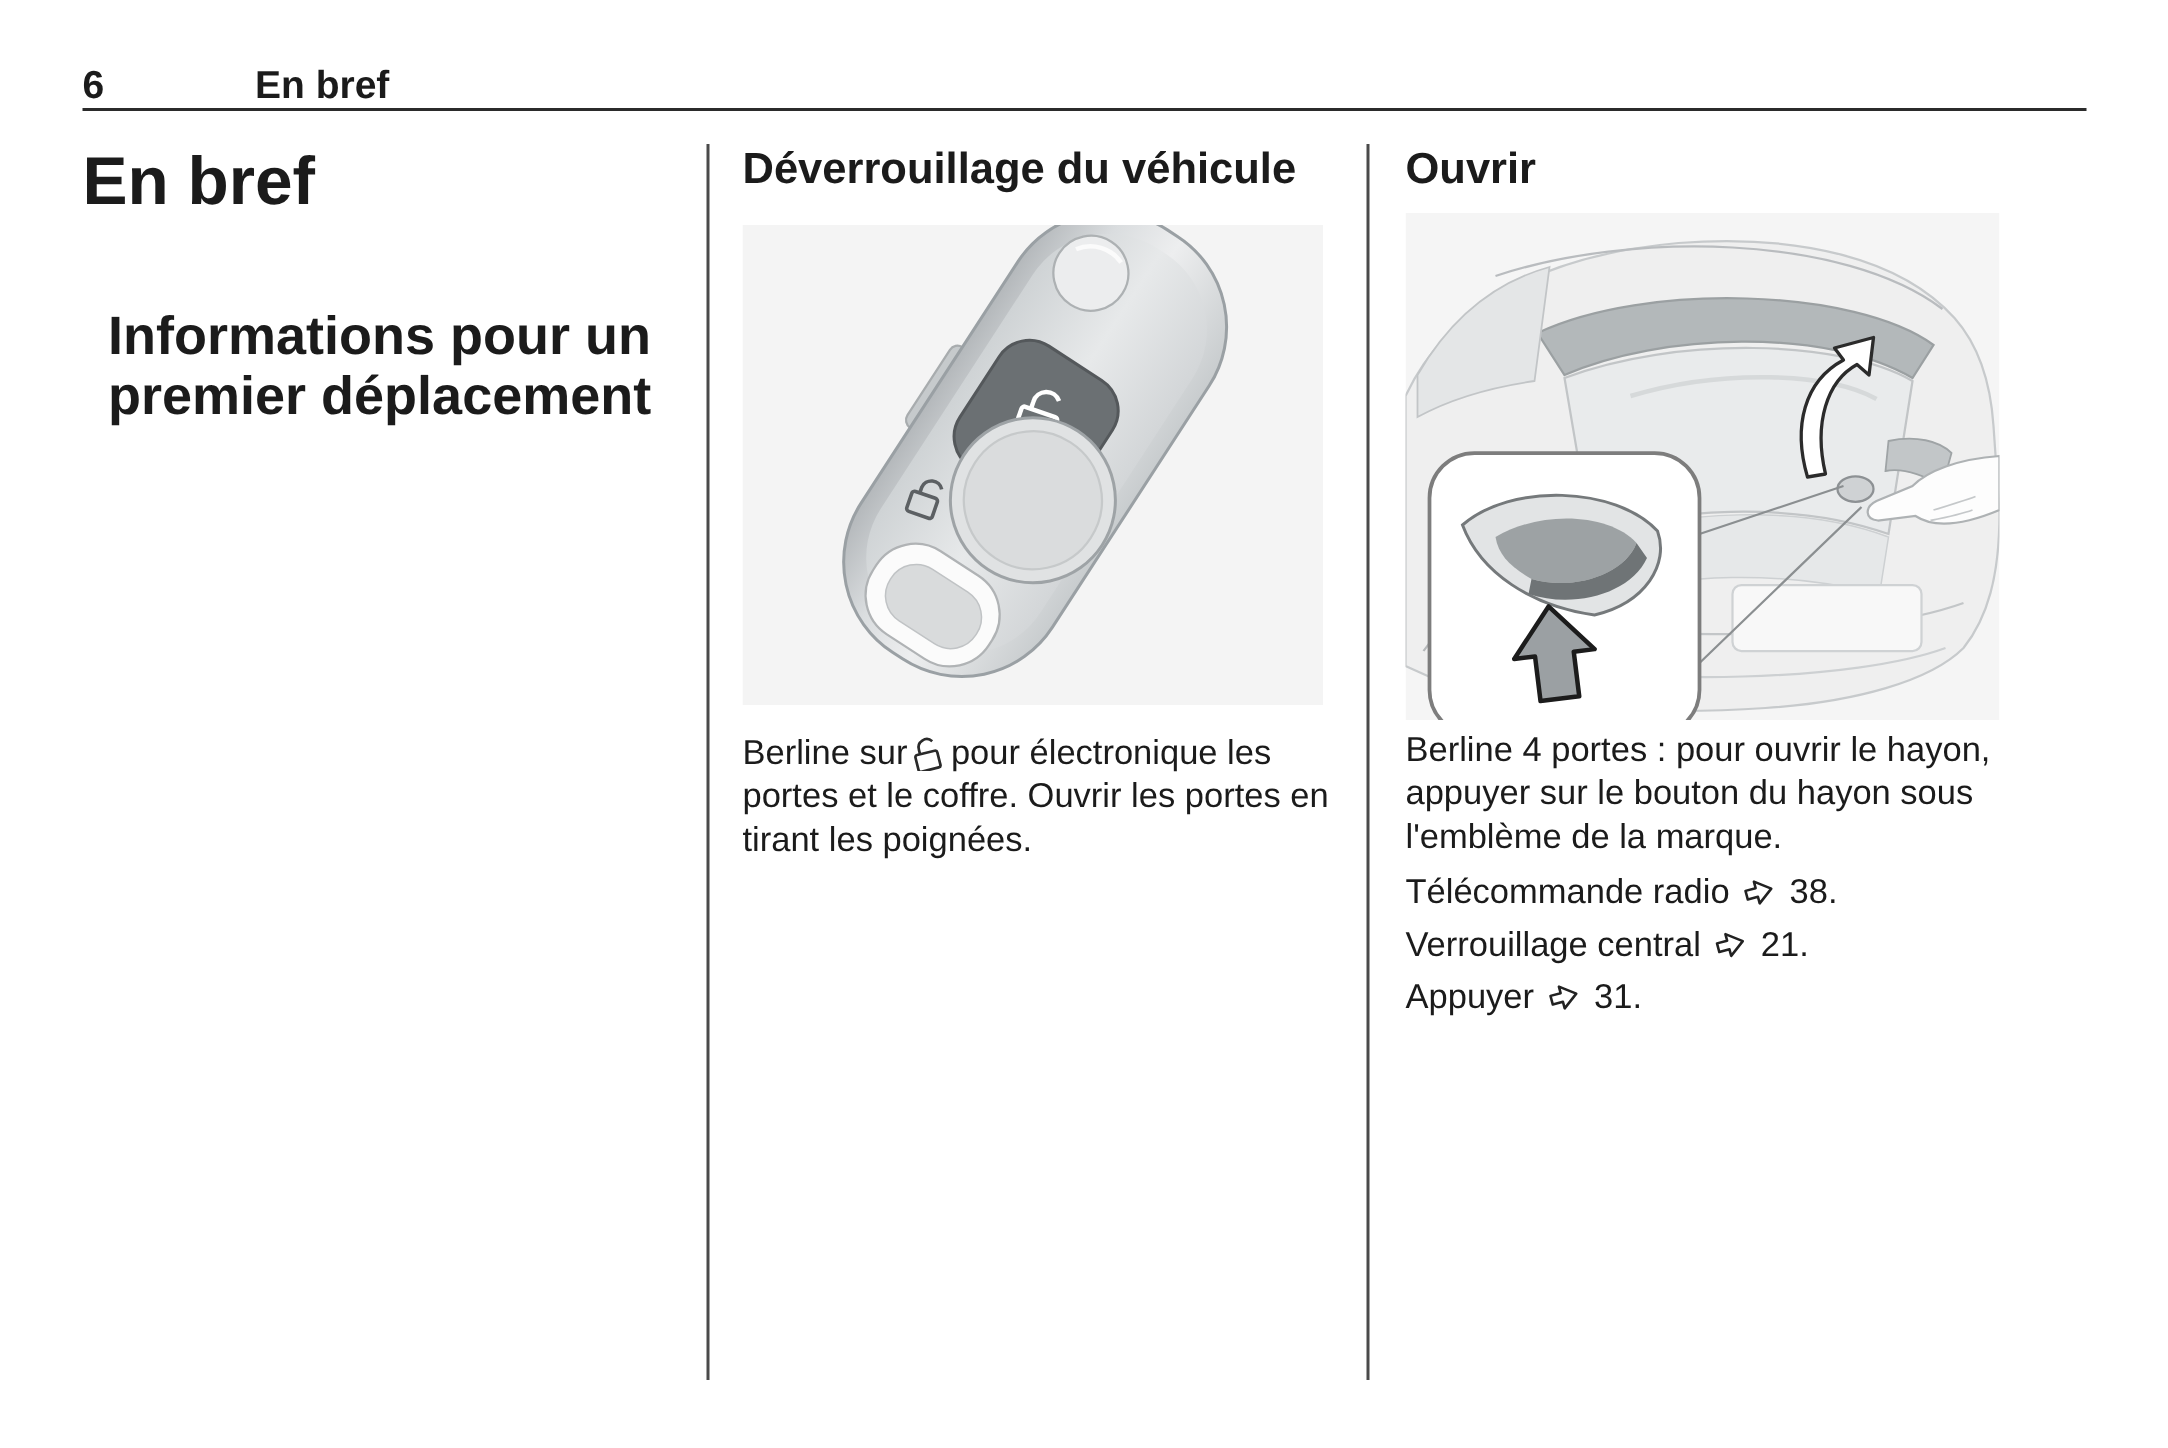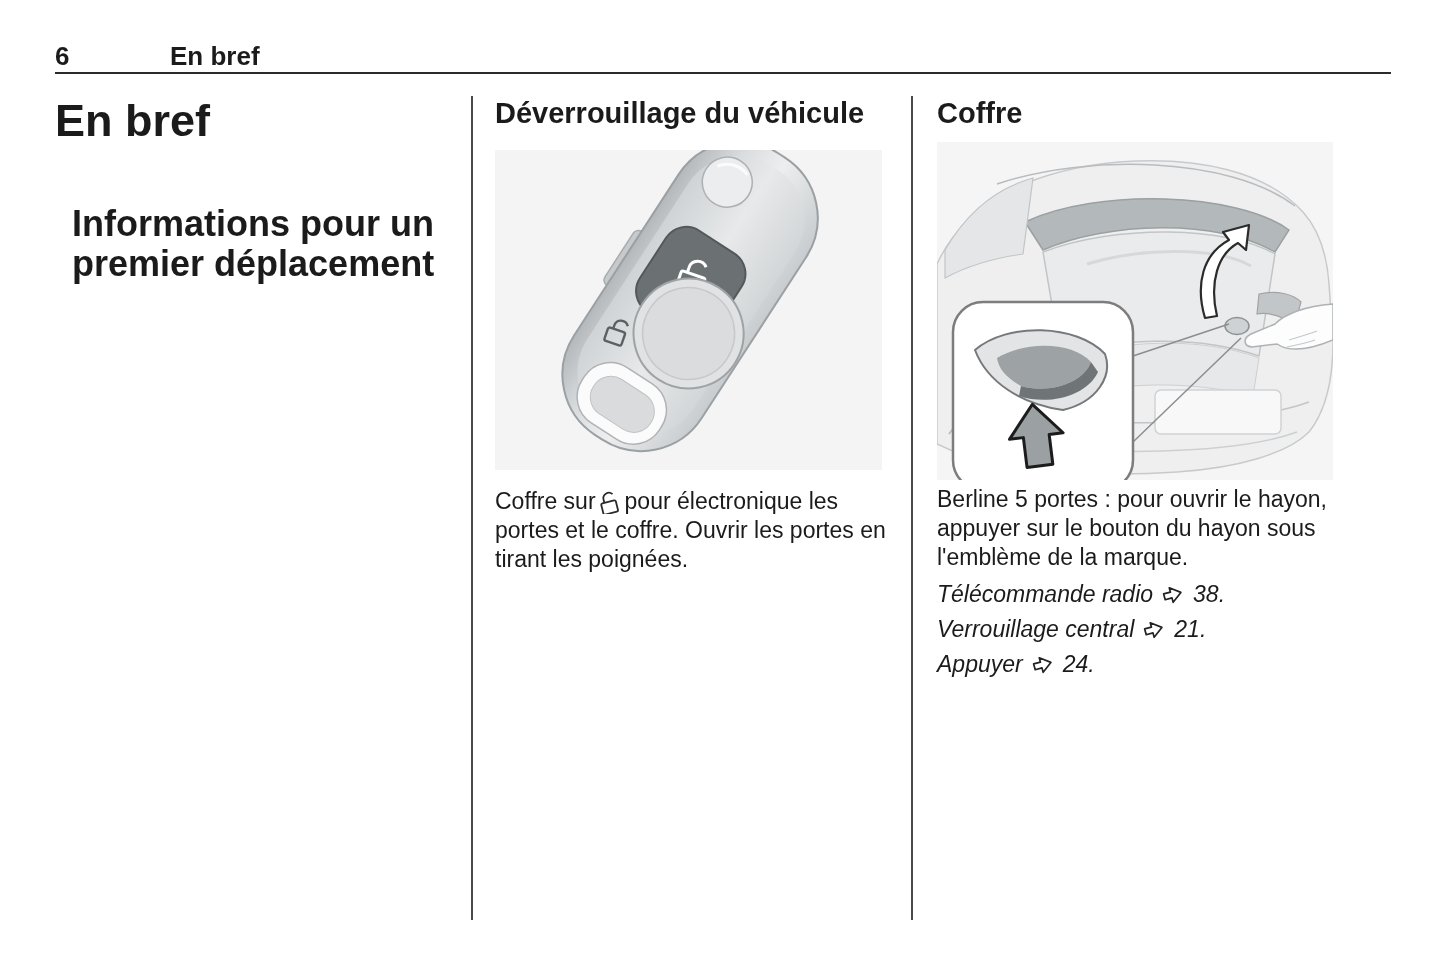--- a/index.html
+++ b/index.html
@@ -32,21 +32,21 @@
   .h-unlock { left: 495px; top: 97px; font-size: 29px; font-weight: bold; }
   .img-key  { left: 495px; top: 150px; width: 387px; height: 320px; }
   .unlock-body { left: 495px; top: 487px; width: 406px; font-size: 23px; line-height: 29px; }
   .inline-icon { display: inline-block; vertical-align: -5px; margin: 0 5px 0 3px; }
 
   
   .h-hayon  { left: 937px; top: 97px; font-size: 29px; font-weight: bold; }
   .img-car  { left: 937px; top: 142px; width: 396px; height: 338px; }
   .hayon-text { left: 937px; top: 485px; width: 400px; font-size: 23px; line-height: 29px; }
   .hayon-text p { margin: 0 0 5px 0; }
-  .refs { margin-top: 3px; font-style: italic; }
+  .refs { margin-top: 3px; }
   .ref-row { display: flex; align-items: center; height: 35px; }
   .ref-row .ref-label { margin-right: 8px; }
   .ref-row svg { margin-right: 8px; }
   svg { display: block; }
 </style>
 </head>
 <body>
 
 <div class="abs page-num">6</div>
 <div class="abs hdr-title">En bref</div>
@@ -94,29 +94,29 @@
         <rect x="-9" y="0" width="18" height="14" rx="2"></rect>
         <path d="M-4,0 v-4 a7,7 0 0 1 13,-3"></path>
       </g>
       <rect x="149" y="240" width="92" height="66" rx="31" fill="#fbfbfb" stroke="#b0b3b5" stroke-width="1.5"></rect>
       <rect x="162" y="253" width="68" height="41" rx="20" fill="#d9dbdc" stroke="#c0c3c5" stroke-width="1"></rect>
     </g>
   </svg>
 </div>
 
 <div class="abs unlock-body">
-  <span>Coffre sur</span><svg class="inline-icon" width="21" height="26" viewBox="0 0 21 26">
+  <span>Berline sur</span><svg class="inline-icon" width="21" height="26" viewBox="0 0 21 26">
     <g transform="translate(9,15) rotate(-14)" stroke="#2a2a2a" stroke-width="1.8" fill="none">
       <rect x="-7" y="-1" width="15" height="11.5" rx="1.5"></rect>
       <path d="M-3.5,-1 v-3 a5.5,5.5 0 0 1 10,-3.5"></path>
     </g>
   </svg><span>pour électronique les portes et le coffre. Ouvrir les portes en tirant les poignées.</span>
 </div>
 
-<div class="abs h-hayon">Coffre</div>
+<div class="abs h-hayon">Ouvrir</div>
 
 <div class="abs img-car">
   <svg width="396" height="338" viewBox="0 0 396 338">
     <rect width="396" height="338" fill="#f5f5f5"></rect>
 
     <path d="M0,122 C28,62 92,28 182,20 C262,14 330,30 366,70 C382,88 390,112 392,142 L396,200 C396,242 388,270 372,290 C350,312 300,326 240,330 C180,334 100,332 40,320 L0,302 Z" fill="#efefef" stroke="#c7cacc" stroke-width="1.5"></path>
     <path d="M60,42 C150,12 292,14 358,64" fill="none" stroke="#b9bcbf" stroke-width="1.5"></path>
 
     <path d="M88,80 C160,46 300,50 352,88 L338,110 C280,76 170,80 106,108 Z" fill="#b3b8ba" stroke="#9ba0a2" stroke-width="1.5"></path>
 
@@ -151,21 +151,21 @@
     <path d="M38,208 C70,180 140,182 168,212 C176,234 160,260 126,268 C84,262 50,240 38,208 Z" fill="#e2e4e5" stroke="#75797b" stroke-width="2"></path>
     <path d="M60,216 C90,198 136,200 154,220 C146,242 110,252 84,244 C70,236 62,228 60,216 Z" fill="#9da2a4"></path>
     <path d="M84,244 C110,252 146,242 154,220 L161,230 C150,254 112,264 82,254 Z" fill="#6f7476"></path>
     <g transform="translate(100,300) rotate(-7)">
       <path d="M-13,24 L-13,-6 L-27,-6 L0,-38 L27,-6 L13,-6 L13,24 Z" fill="#9ba0a3" stroke="#1c1c1c" stroke-width="3" stroke-linejoin="round"></path>
     </g>
   </svg>
 </div>
 
 <div class="abs hayon-text">
-  <p>Berline 5 portes : pour ouvrir le hayon, appuyer sur le bouton du hayon sous l'emblème de la marque.</p>
+  <p>Berline 4 portes : pour ouvrir le hayon, appuyer sur le bouton du hayon sous l'emblème de la marque.</p>
 
   <div class="refs">
     <div class="ref-row">
       <span class="ref-label">Télécommande radio</span>
       <svg width="24" height="23" viewBox="0 0 24 23">
           <g transform="rotate(-15 12 11)">
             <path d="M3,14.5 L3,8.5 L10,8.5 L10,4 L20,11.5 L10,19 L10,14.5 Z" fill="#ffffff" stroke="#222222" stroke-width="1.7" stroke-linejoin="round"></path>
           </g>
         </svg>
       <span>38.</span>
@@ -179,16 +179,16 @@
         </svg>
       <span>21.</span>
     </div>
     <div class="ref-row">
       <span class="ref-label">Appuyer</span>
       <svg width="24" height="23" viewBox="0 0 24 23">
           <g transform="rotate(-15 12 11)">
             <path d="M3,14.5 L3,8.5 L10,8.5 L10,4 L20,11.5 L10,19 L10,14.5 Z" fill="#ffffff" stroke="#222222" stroke-width="1.7" stroke-linejoin="round"></path>
           </g>
         </svg>
-      <span>24.</span>
+      <span>31.</span>
     </div>
   </div>
 </div>
 
 </body></html>

